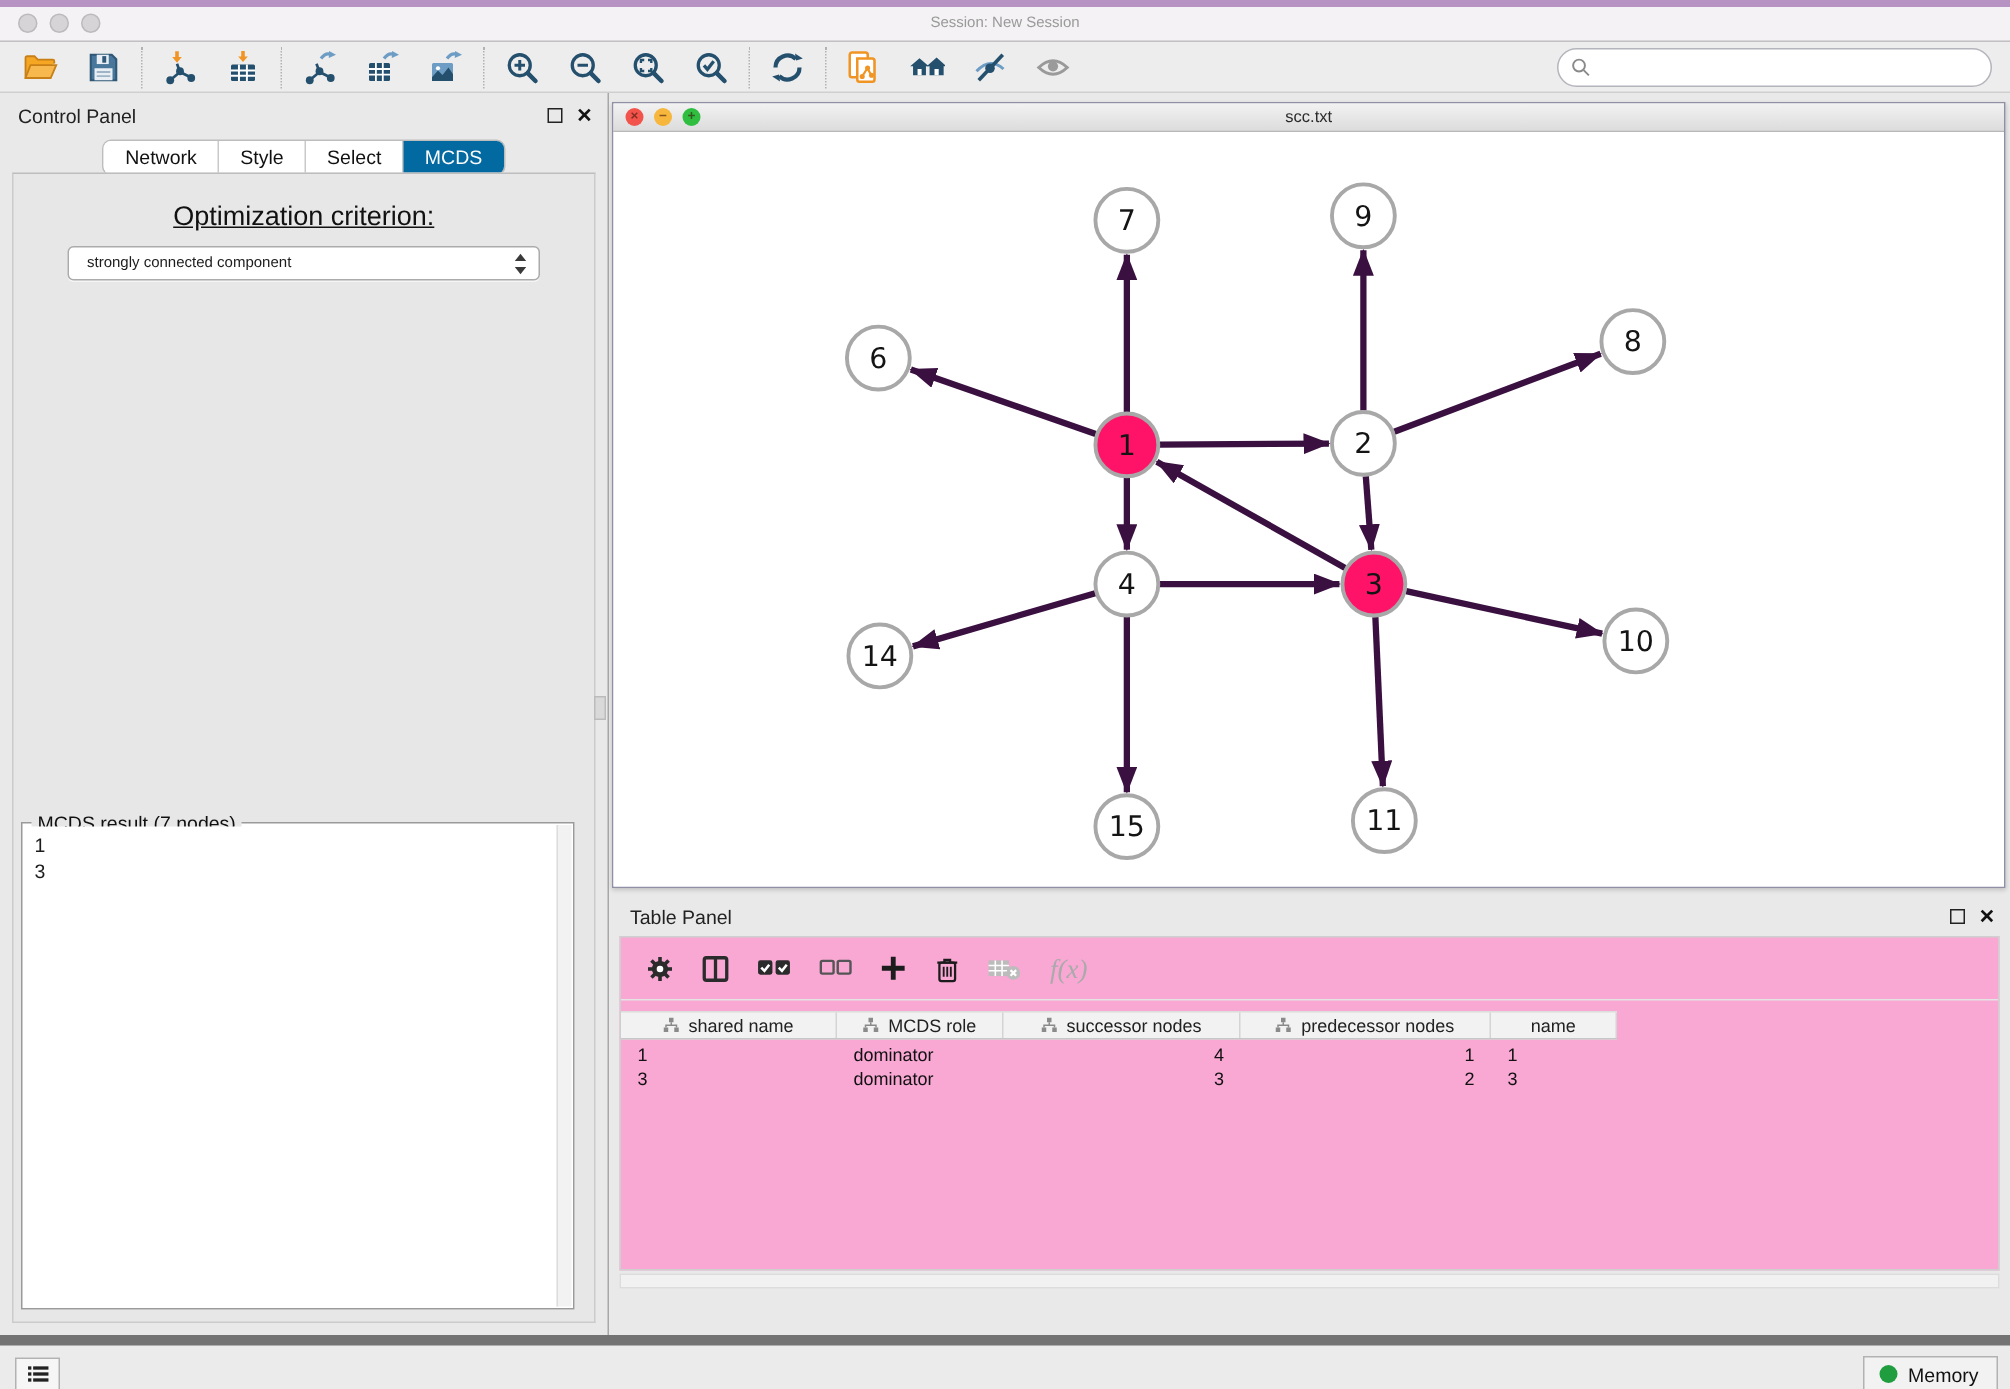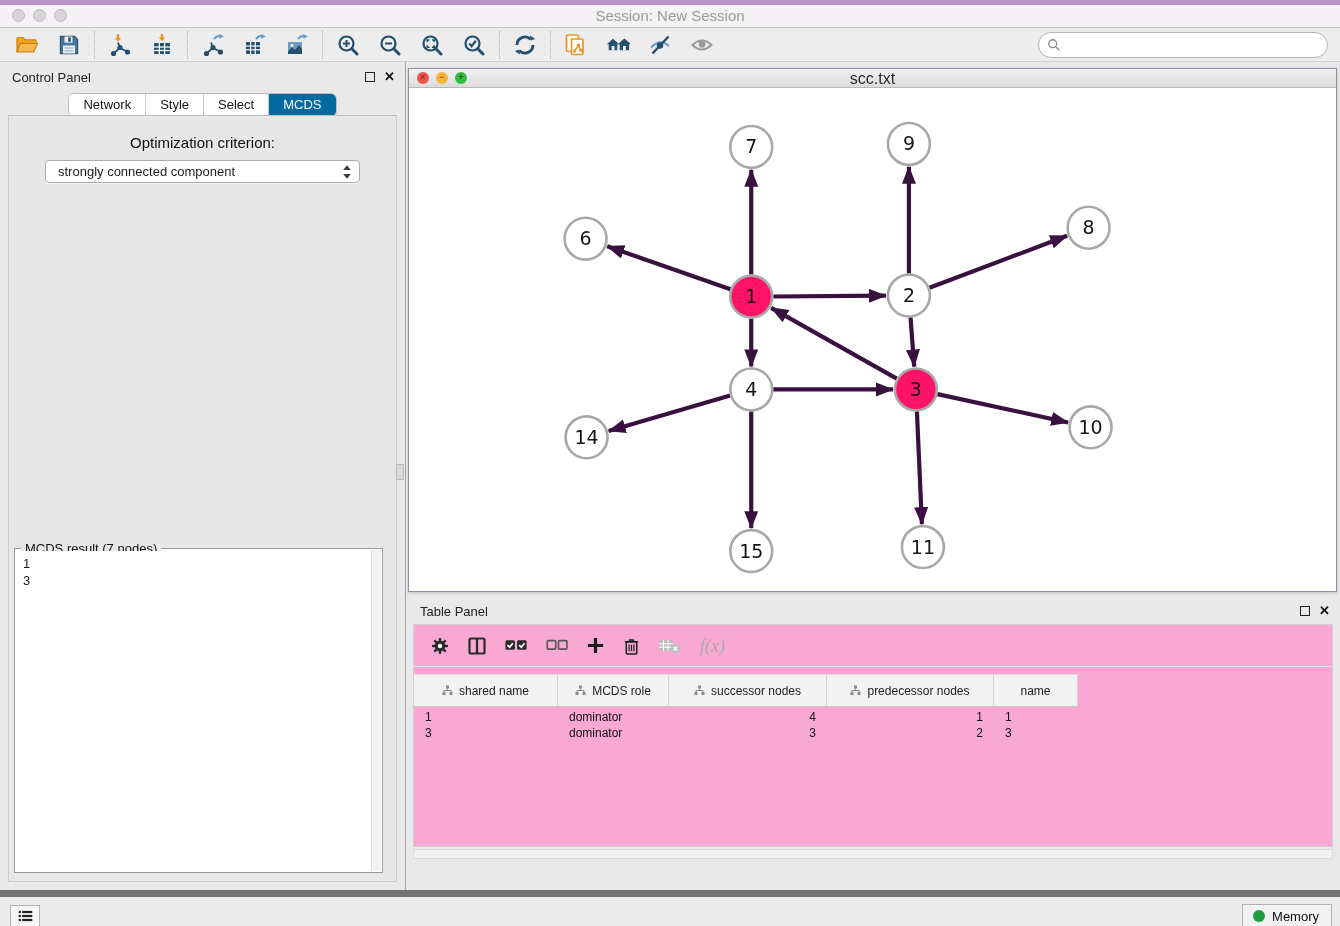--- a/index.html
+++ b/index.html
@@ -13,21 +13,21 @@
   }
 
   
   .titlebar {
     position:absolute; left:0; top:0; width:1340px; height:28px;
     background:linear-gradient(#b793c4 0 5px, #f4f2f4 5px);
     border-bottom:1px solid #c2c0c2;
   }
   .lights { position:absolute; left:12px; top:9px; display:flex; gap:8px; }
   .light { width:13px; height:13px; border-radius:50%; background:#d6d4d6; border:1px solid #bcbabc; position:relative; font-size:8px; line-height:11px; text-align:center; color:rgba(0,0,0,.55); }
-  .app-title { position:absolute; left:0; right:0; top:0; height:28px; line-height:31px; text-align:center; color:#9a9a9a; font-size:15px; }
+  .app-title { position:absolute; left:0; right:0; top:0; height:28px; line-height:31px; text-align:center; color:#9a9a9a; font-size:10px; }
 
   
   .toolbar {
     position:absolute; left:0; top:28px; width:1340px; height:34px;
     background:#ededed; border-bottom:1px solid #cfcfcf;
     display:flex; align-items:center; padding-left:12px;
   }
   .tbtn { width:30px; height:28px; display:flex; align-items:center; justify-content:center; cursor:default; }
   .tbtn svg { width:24px; height:24px; }
   .tgroup { display:flex; align-items:center; gap:12px; }
@@ -48,25 +48,25 @@
   .mini-close { font-size:13px; font-weight:bold; color:#111; line-height:10px; }
   .tabrow { display:flex; justify-content:center; margin-top:5px; }
   .tabset { display:inline-flex; border:1px solid #bdbdbd; border-radius:6px; overflow:hidden; background:#fff; }
   .tab { padding:3px 14px 4px; font-size:13px; background:#fff; color:#111; border-left:1px solid #c9c9c9; white-space:nowrap; }
   .tab:first-child { border-left:none; }
   .tab.active { background:#0369a1; color:#fbfbfb; }
   .cp-body {
     position:absolute; left:8px; right:8px; top:53px; bottom:8px;
     background:#e7e7e7; border:1px solid #cbcbcb; border-top:1px solid #bdbdbd;
   }
-  .opt-label { text-align:center; margin-top:18px; font-size:15px; color:#111; }
+  .opt-label { text-align:center; margin-top:18px; font-size:18px; color:#111;text-decoration:underline; }
   .dropdown {
     position:relative; margin:9px 36px 0 36px; height:23px; background:#fff;
     border:1px solid #ababab; border-radius:4px; display:flex; align-items:center;
-    padding:0 24px 0 12px; font-size:13px; box-shadow:0 1px 0 rgba(255,255,255,.6);
+    padding:0 24px 0 12px; font-size:10px; box-shadow:0 1px 0 rgba(255,255,255,.6);
   }
   .dropdown .stepper { position:absolute; right:7px; top:3px; width:10px; height:16px; }
   .btnrow { display:flex; justify-content:center; gap:14px; margin-top:12px; }
   .pushbtn {
     min-width:94px; height:23px; background:#fff; border:1px solid #ababab; border-radius:5px;
     font-size:13px; color:#111; display:flex; align-items:center; justify-content:center; padding:0 14px;
   }
   .result-box {
     position:absolute; left:5px; right:13px; top:432px; bottom:8px;
     border:1px solid #9a9a9a; background:#fff; margin:0;
@@ -85,30 +85,30 @@
   .net-window {
     position:absolute; left:408px; top:68px; width:929px; height:524px;
     background:#fff; border:1px solid #8f8fa6; box-shadow:0 1px 3px rgba(0,0,0,.18);
   }
   .net-titlebar {
     height:19px; background:linear-gradient(#f2f2f2,#dcdcdc); border-bottom:1px solid #b8b8b8;
     position:relative;
   }
   .net-lights { position:absolute; left:8px; top:3px; display:flex; gap:7px; }
   .nlight { width:12px; height:12px; border-radius:50%; font-size:9px; font-weight:bold; line-height:11px; text-align:center; color:rgba(60,20,10,.6); }
-  .net-title { position:absolute; left:0; right:0; top:0; height:19px; text-align:center; line-height:19px; font-size:16px; color:#2a2a2a; }
+  .net-title { position:absolute; left:0; right:0; top:0; height:19px; text-align:center; line-height:19px; font-size:11px; color:#2a2a2a; }
   .net-canvas { position:absolute; left:0; top:19px; right:0; bottom:0; background:#fff; }
   .net-canvas svg { position:absolute; inset:0; width:100%; height:100%; }
 
   
   .table-panel { position:absolute; left:408px; top:597px; width:932px; height:293px; background:#e9e9e9; }
   .tp-area { position:absolute; left:5px; right:7px; top:27px; bottom:43px; background:#f9a8d4; border:1px solid #cfcfcf; }
   .tp-toolbar { height:42px; display:flex; align-items:center; gap:17px; padding-left:16px; border-bottom:1px solid #e4e4e4; }
   .tp-tbtn { display:flex; align-items:center; justify-content:center; height:26px; }
-  .thead { display:inline-flex; background:#f2f2f2; border-top:1px solid #dcdcdc; border-bottom:1px solid #c6c6c6; height:33px; }
+  .thead { display:inline-flex; background:#f2f2f2; border-top:1px solid #dcdcdc; border-bottom:1px solid #c6c6c6; height:19px; }
   .th { display:flex; align-items:center; justify-content:center; gap:6px; font-size:12px; color:#222; border-right:1px solid #d4d4d4; height:100%; }
   .th svg { flex:0 0 auto; }
   .trow { display:flex; height:16px; align-items:center; }
   .td { font-size:12px; color:#111; padding:0 11px; white-space:nowrap; }
   .hscroll { position:absolute; left:5px; right:7px; bottom:31px; height:10px; background:#f1f1f1; border:1px solid #dcdcdc; }
   .tp-tabrow { position:absolute; left:0; right:0; bottom:5px; display:flex; justify-content:center; }
 
   
   .statusbar {
     position:absolute; left:0; top:890px; width:1340px; height:36px;

